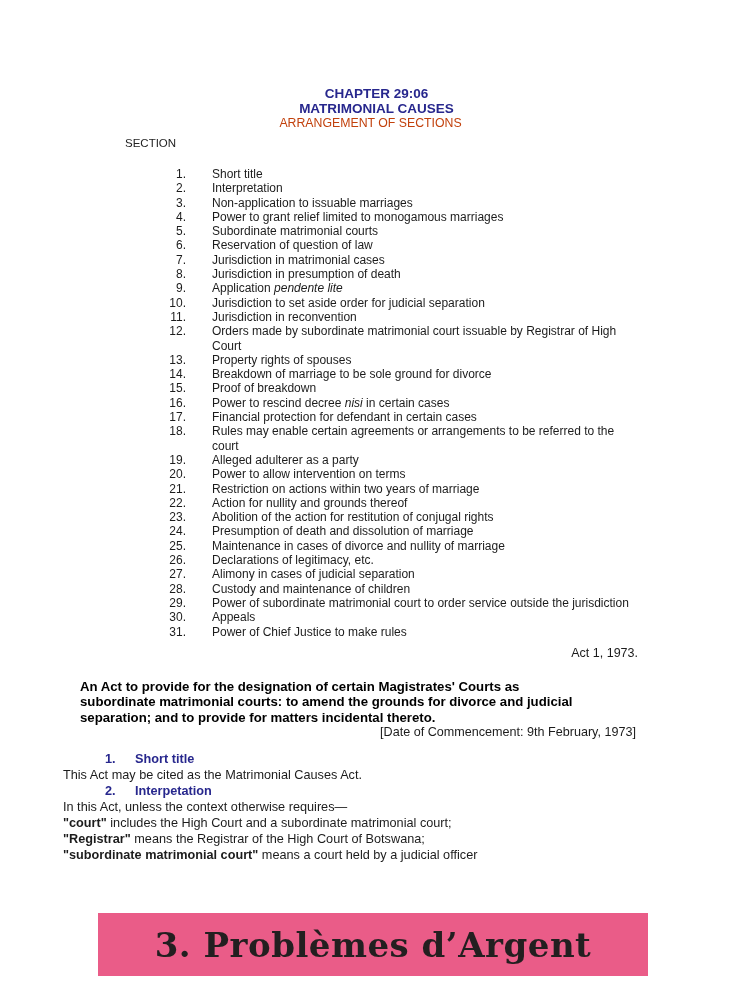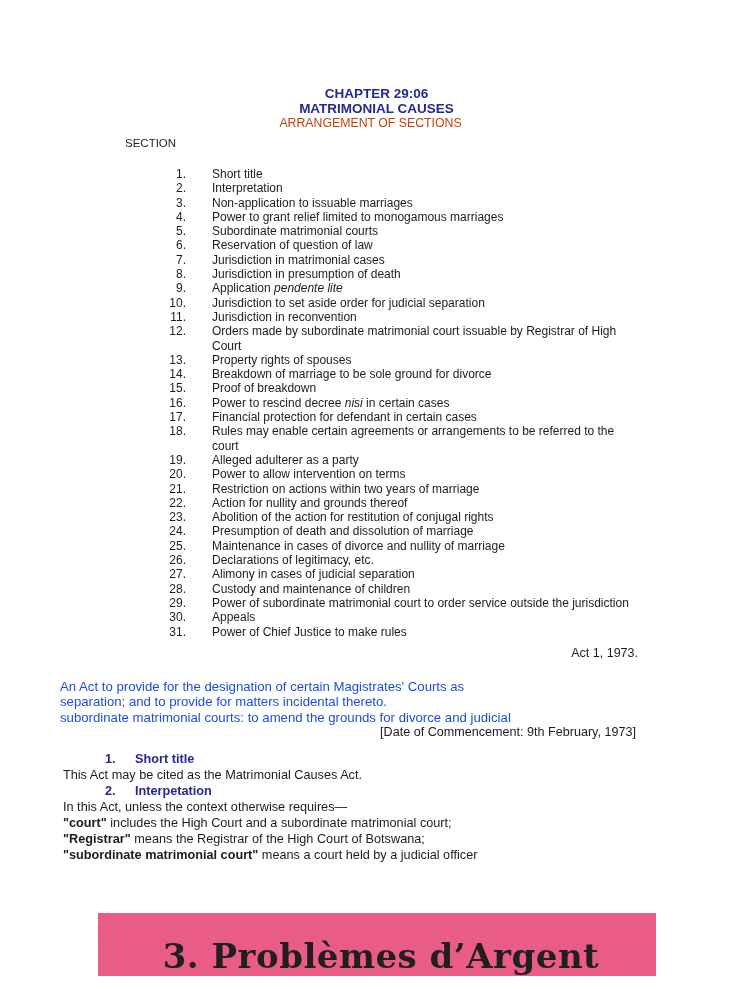--- a/index.html
+++ b/index.html
@@ -17,31 +17,31 @@
   .chapter-line,.title-line{
     color:#27278d;font-weight:bold;font-size:13.5px;line-height:14.5px;padding-left:12px;
   }
   .arrangement-line{font-size:12.3px;line-height:15px;color:#c2410c;}
   .section-label{margin:6px 12px 0 125px;font-size:11.5px;line-height:13px;color:#232323;}
   .toc{margin:17px 0 0 146px;}
   .trow{display:flex;font-size:12px;line-height:14.3px;}
   .tnum{flex:0 0 40px;text-align:right;}
   .ttext{margin-left:26px;width:424px;}
   .act-line{margin-top:8px;margin-right:103px;text-align:right;font-size:12.5px;line-height:13px;}
-  .intro{margin:19px 0 0 60px;font-weight:normal;font-size:13.2px;line-height:15.5px;color:#1d4ed8;}
+  .intro{margin:19px 0 0 80px;font-weight:bold;font-size:13.2px;line-height:15.5px;color:#000000;}
   .date-line{margin-right:105px;text-align:right;font-size:12.6px;line-height:14px;}
   .sections{margin-top:13px;font-size:12.7px;line-height:15.9px;}
   .sec-head{display:flex;color:#27278d;font-weight:bold;}
   .sec-num{flex:0 0 30px;margin-left:105px;}
   .sec-body,.def-line{margin-left:63px;width:490px;}
   .def-term{font-weight:bold;}
   .banner{
     position:absolute;left:98px;top:913px;width:550px;height:63px;
     background:#ea5c88;
-    display:flex;align-items:flex-end;justify-content:center;padding-left:8px;
+    display:flex;align-items:center;justify-content:center;
   }
   .banner-text{
     font-family:"DejaVu Serif", serif;font-weight:bold;
     font-size:34px;color:#231f20;letter-spacing:0.5px;
   }
   i{font-style:italic;}
 </style>
 </head>
 <body>
 
@@ -179,22 +179,22 @@
     <div class="trow">
         <span class="tnum">31.</span>
         <span class="ttext"><span>Power of Chief Justice to make rules</span><i></i><span></span></span>
       </div>
   </div>
 
   <div class="act-line">Act 1, 1973.</div>
 
   <div class="intro">
     <div>An Act to provide for the designation of certain Magistrates' Courts as</div>
+    <div>subordinate matrimonial courts: to amend the grounds for divorce and judicial</div>
     <div>separation; and to provide for matters incidental thereto.</div>
-    <div>subordinate matrimonial courts: to amend the grounds for divorce and judicial</div>
   </div>
 
   <div class="date-line">[Date of Commencement: 9th February, 1973]</div>
 
   <div class="sections">
     <div class="sec-head">
       <span class="sec-num">1.</span>
       <span class="sec-title">Short title</span>
     </div>
     <div class="sec-body">This Act may be cited as the Matrimonial Causes Act.</div>

